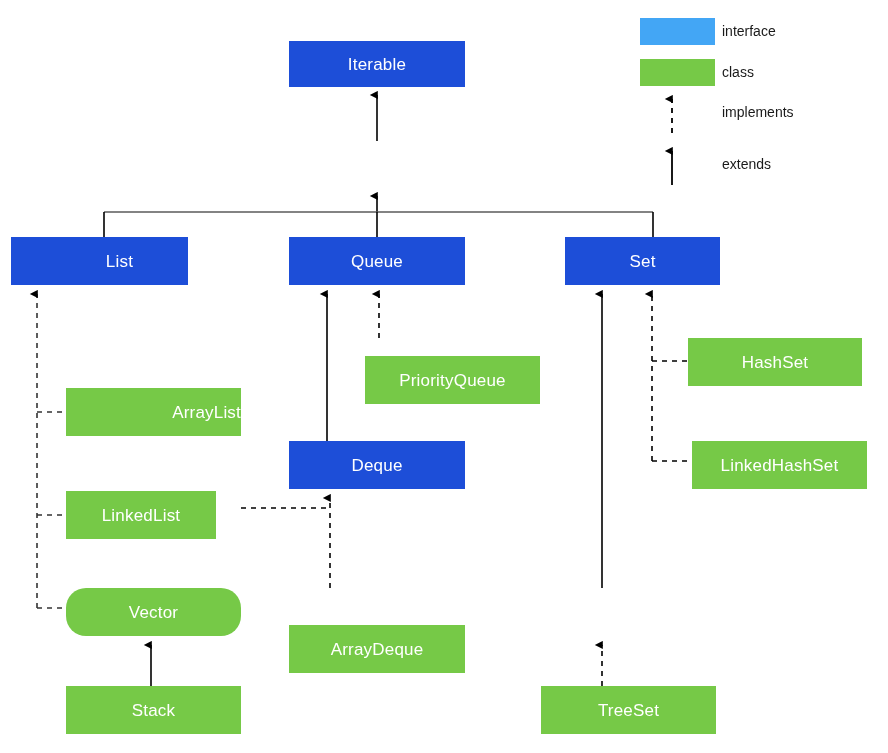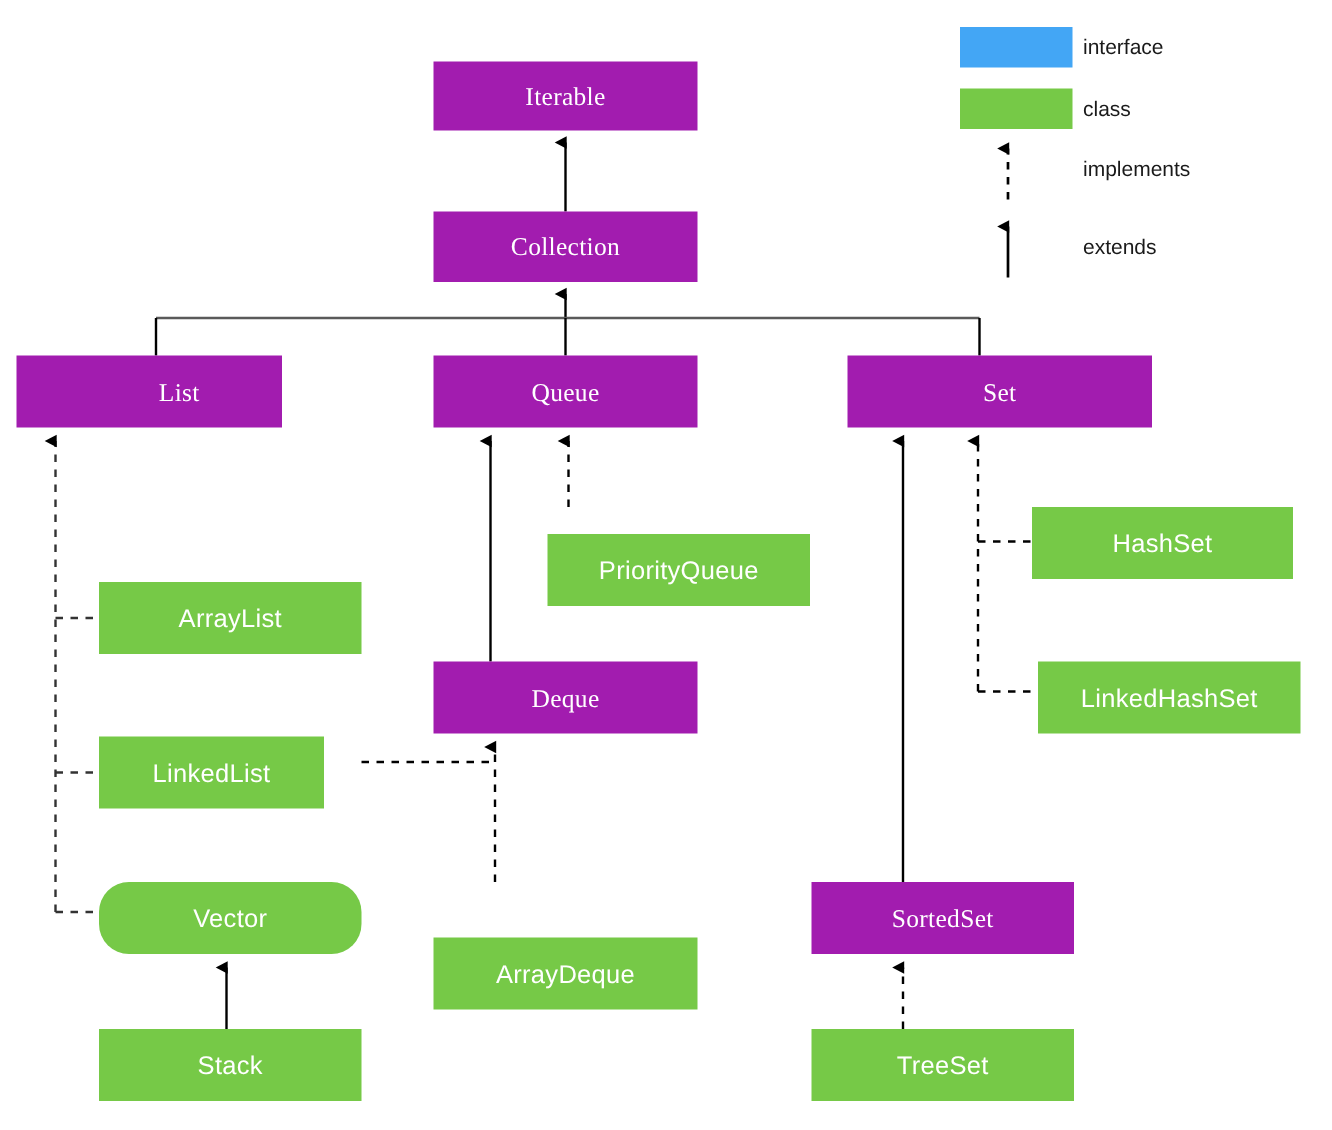--- a/index.html
+++ b/index.html
@@ -29,21 +29,21 @@
     display: flex;
     align-items: center;
     justify-content: center;
     color: #ffffff;
     font-size: 17px;
     line-height: 1;
     letter-spacing: 0.2px;
     white-space: nowrap;
     box-sizing: border-box;
   }
-  .node.interface { background: #a21caf; font-family: Liberation Serif, serif; }
+  .node.interface { background: #1d4ed8; }
   .node.klass { background: #76c947; }
 
   .legend-swatch {
     position: absolute;
     width: 75px;
     height: 27px;
     box-sizing: border-box;
   }
   .legend-swatch.interface { background: #43a6f5; }
   .legend-swatch.klass { background: #76c947; }
@@ -121,58 +121,52 @@
       <line x1="672" y1="133" x2="672" y2="99" stroke="#000000" stroke-width="1.8" stroke-dasharray="5 5" marker-end="url(#arrowhead)"></line>
     </g>
     <g>
       <line x1="672" y1="185" x2="672" y2="151" stroke="#000000" stroke-width="1.8" marker-end="url(#arrowhead)"></line>
     </g>
   </svg>
 
   <div class="node interface" style="left:289px;top:41px;width:176px;height:46px;">
     <span>Iterable</span>
   </div>
-  <div class="node interface" style="left:289px;top:141px;width:176px;height:47px;">
-    <span>Collection</span>
-  </div>
   <div class="node interface" style="left:11px;top:237px;width:177px;height:48px;padding-left:40px;">
     <span>List</span>
   </div>
   <div class="node interface" style="left:289px;top:237px;width:176px;height:48px;">
     <span>Queue</span>
   </div>
-  <div class="node interface" style="left:565px;top:237px;width:203px;height:48px;">
+  <div class="node interface" style="left:565px;top:237px;width:155px;height:48px;">
     <span>Set</span>
   </div>
   <div class="node klass" style="left:365px;top:338px;width:175px;height:48px;margin-top:18px;">
     <span>PriorityQueue</span>
   </div>
   <div class="node klass" style="left:688px;top:338px;width:174px;height:48px;">
     <span>HashSet</span>
   </div>
-  <div class="node klass" style="left:66px;top:388px;width:175px;height:48px;">
+  <div class="node klass" style="left:66px;top:388px;width:175px;height:48px;justify-content:flex-end;">
     <span>ArrayList</span>
   </div>
   <div class="node interface" style="left:289px;top:441px;width:176px;height:48px;">
     <span>Deque</span>
   </div>
   <div class="node klass" style="left:692px;top:441px;width:175px;height:48px;">
     <span>LinkedHashSet</span>
   </div>
   <div class="node klass" style="left:66px;top:491px;width:150px;height:48px;">
     <span>LinkedList</span>
   </div>
   <div class="node klass" style="left:66px;top:588px;width:175px;height:48px;border-radius:20px;">
     <span>Vector</span>
   </div>
   <div class="node klass" style="left:289px;top:600px;width:176px;height:48px;margin-top:25px;">
     <span>ArrayDeque</span>
-  </div>
-  <div class="node interface" style="left:541px;top:588px;width:175px;height:48px;">
-    <span>SortedSet</span>
   </div>
   <div class="node klass" style="left:541px;top:686px;width:175px;height:48px;">
     <span>TreeSet</span>
   </div>
   <div class="node klass" style="left:66px;top:686px;width:175px;height:48px;">
     <span>Stack</span>
   </div>
 
   <div class="legend-swatch interface" style="left:640px;top:18px;"></div>
   <div class="legend-label" style="left:722px;top:24px;">interface</div>

